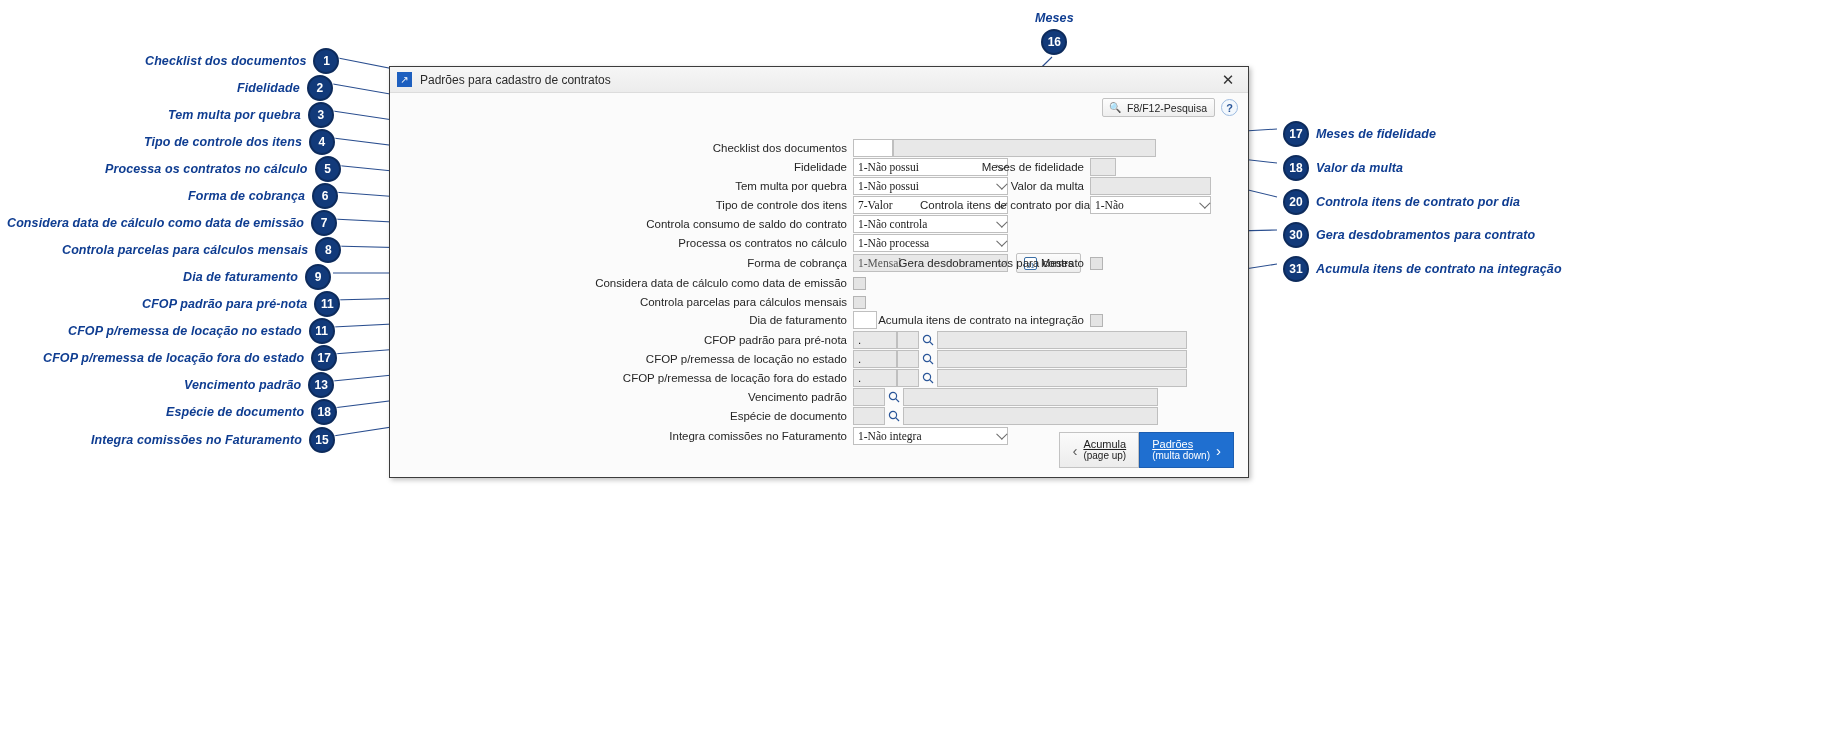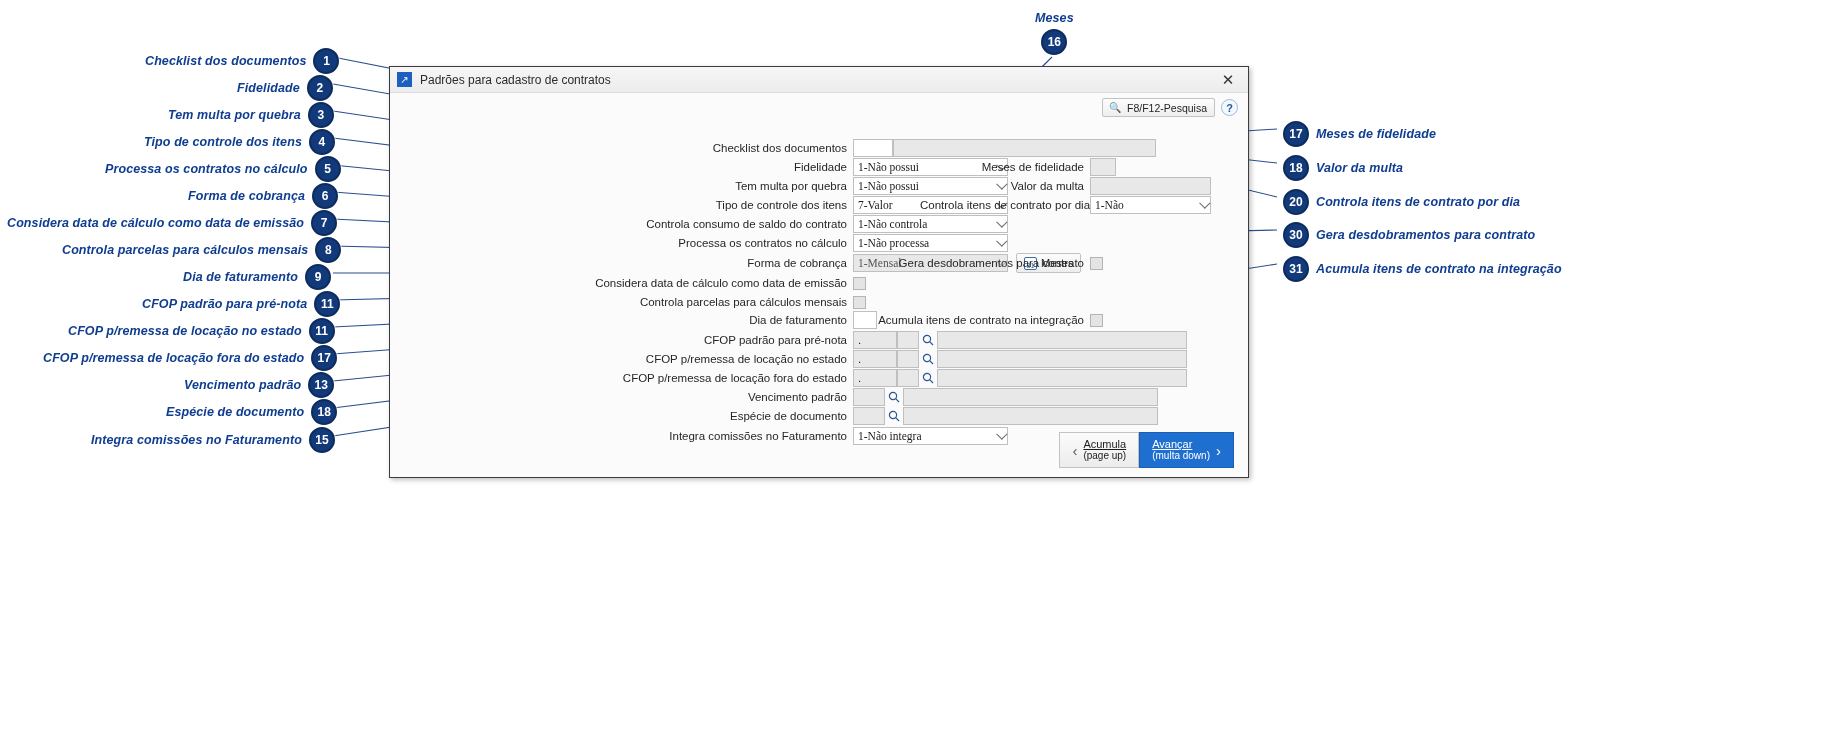--- a/index.html
+++ b/index.html
@@ -416,21 +416,21 @@
       <div class="nav-wrap">
         <div class="nav-btn nav-back">
           <span class="chev">‹</span>
           <span class="nav-lines">
             <u>Acumula</u>
             <span class="nav-sub">(page up)</span>
           </span>
         </div>
         <div class="nav-btn nav-fwd">
           <span class="nav-lines">
-            <u>Avançar</u>
+            <u>Padrões</u>
             <span class="nav-sub">(multa down)</span>
           </span>
           <span class="chev">›</span>
         </div>
       </div>
 
     </div>
   </div>
 
   <div id="callout-layer">

